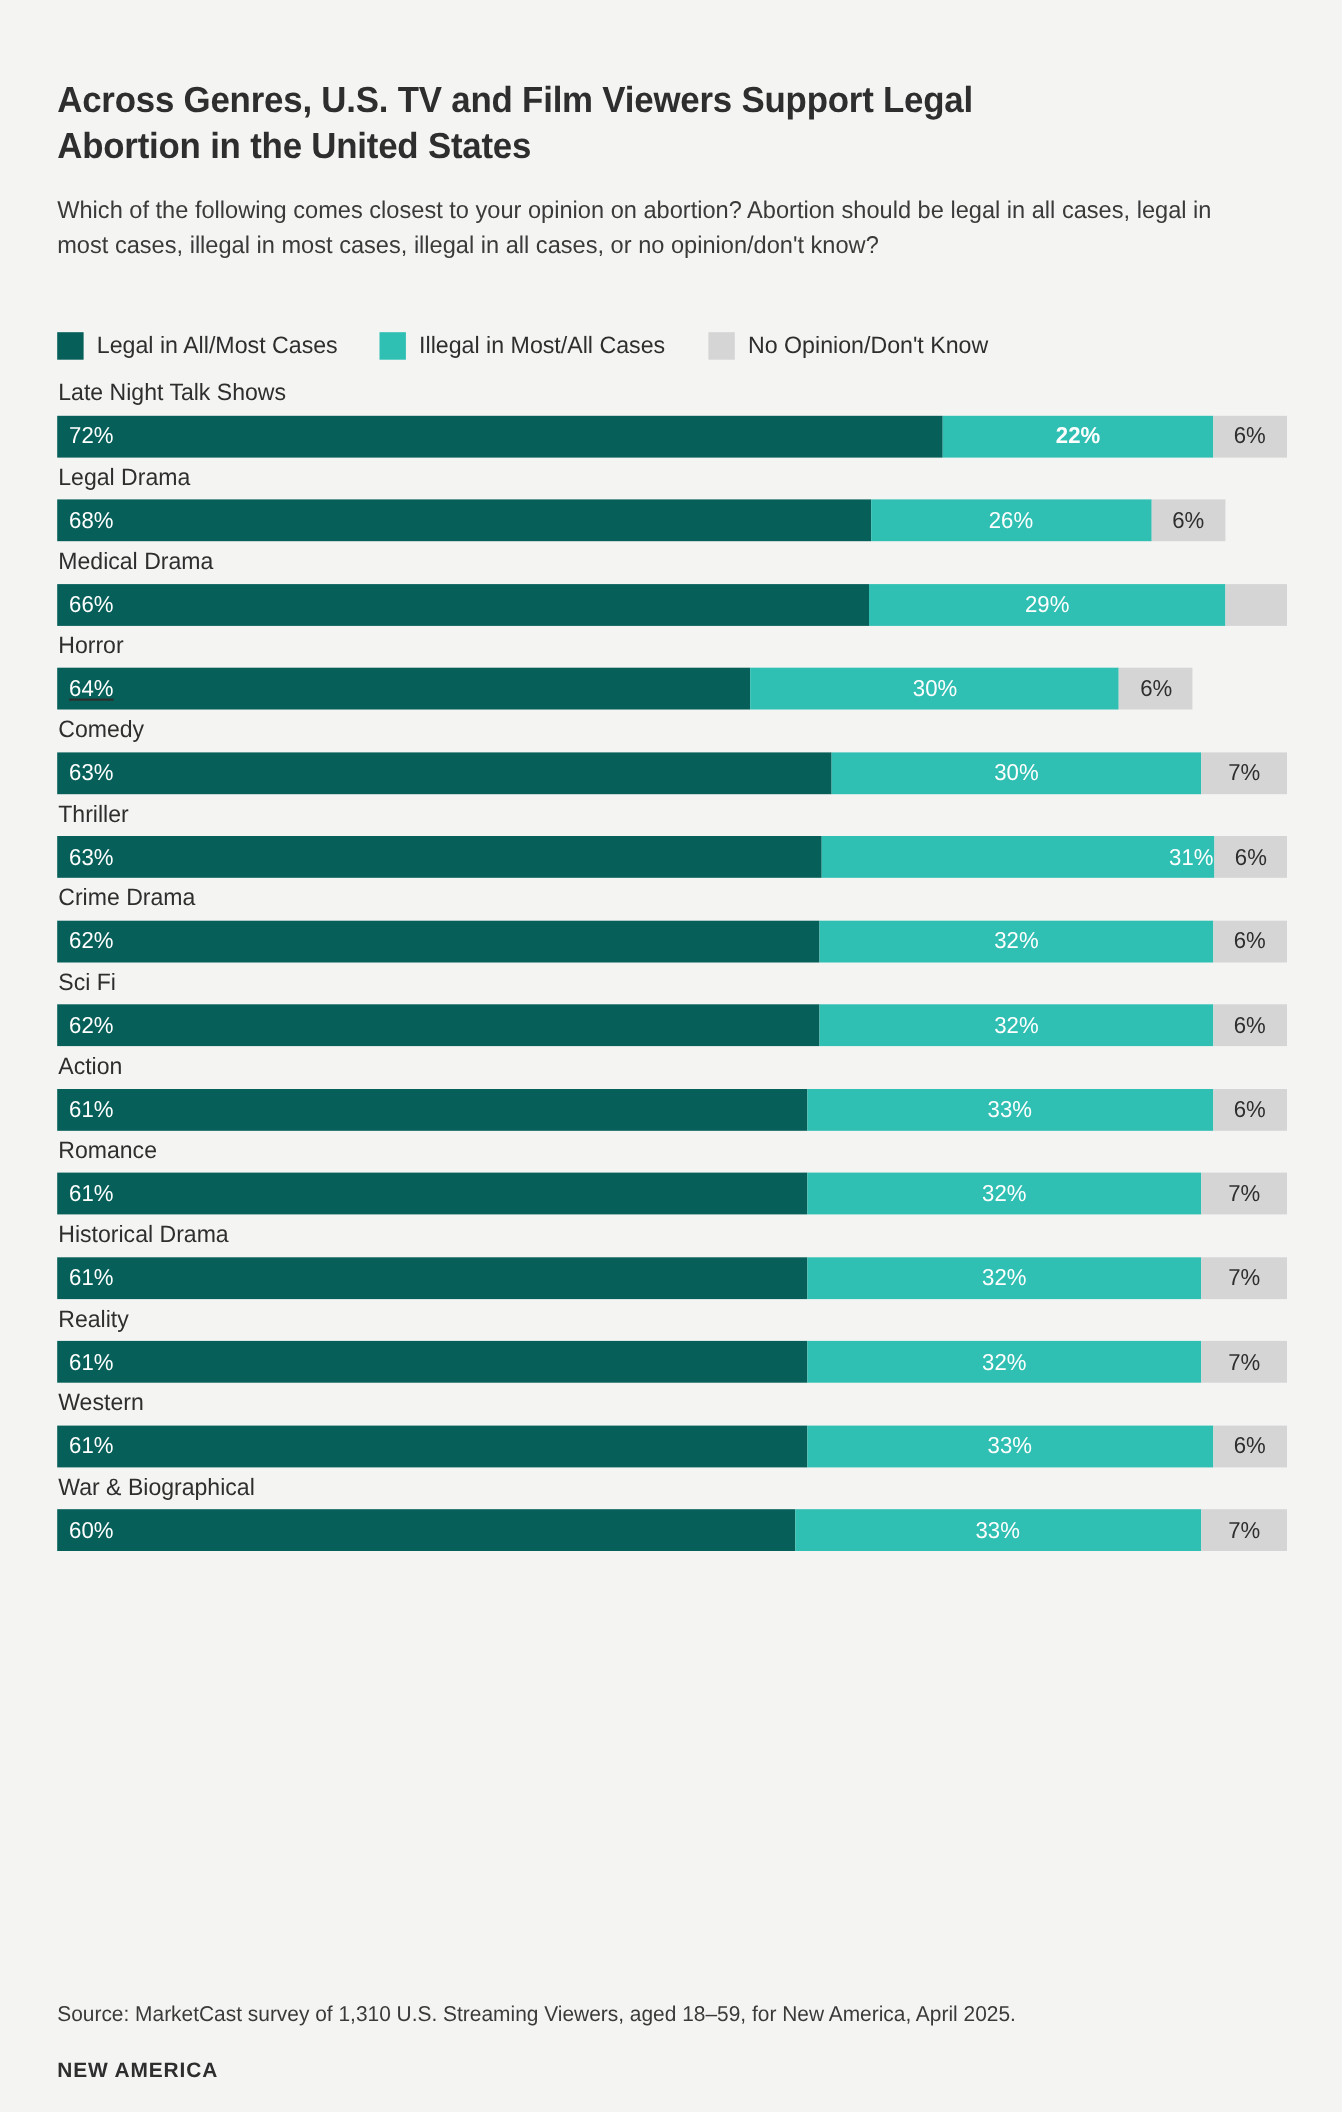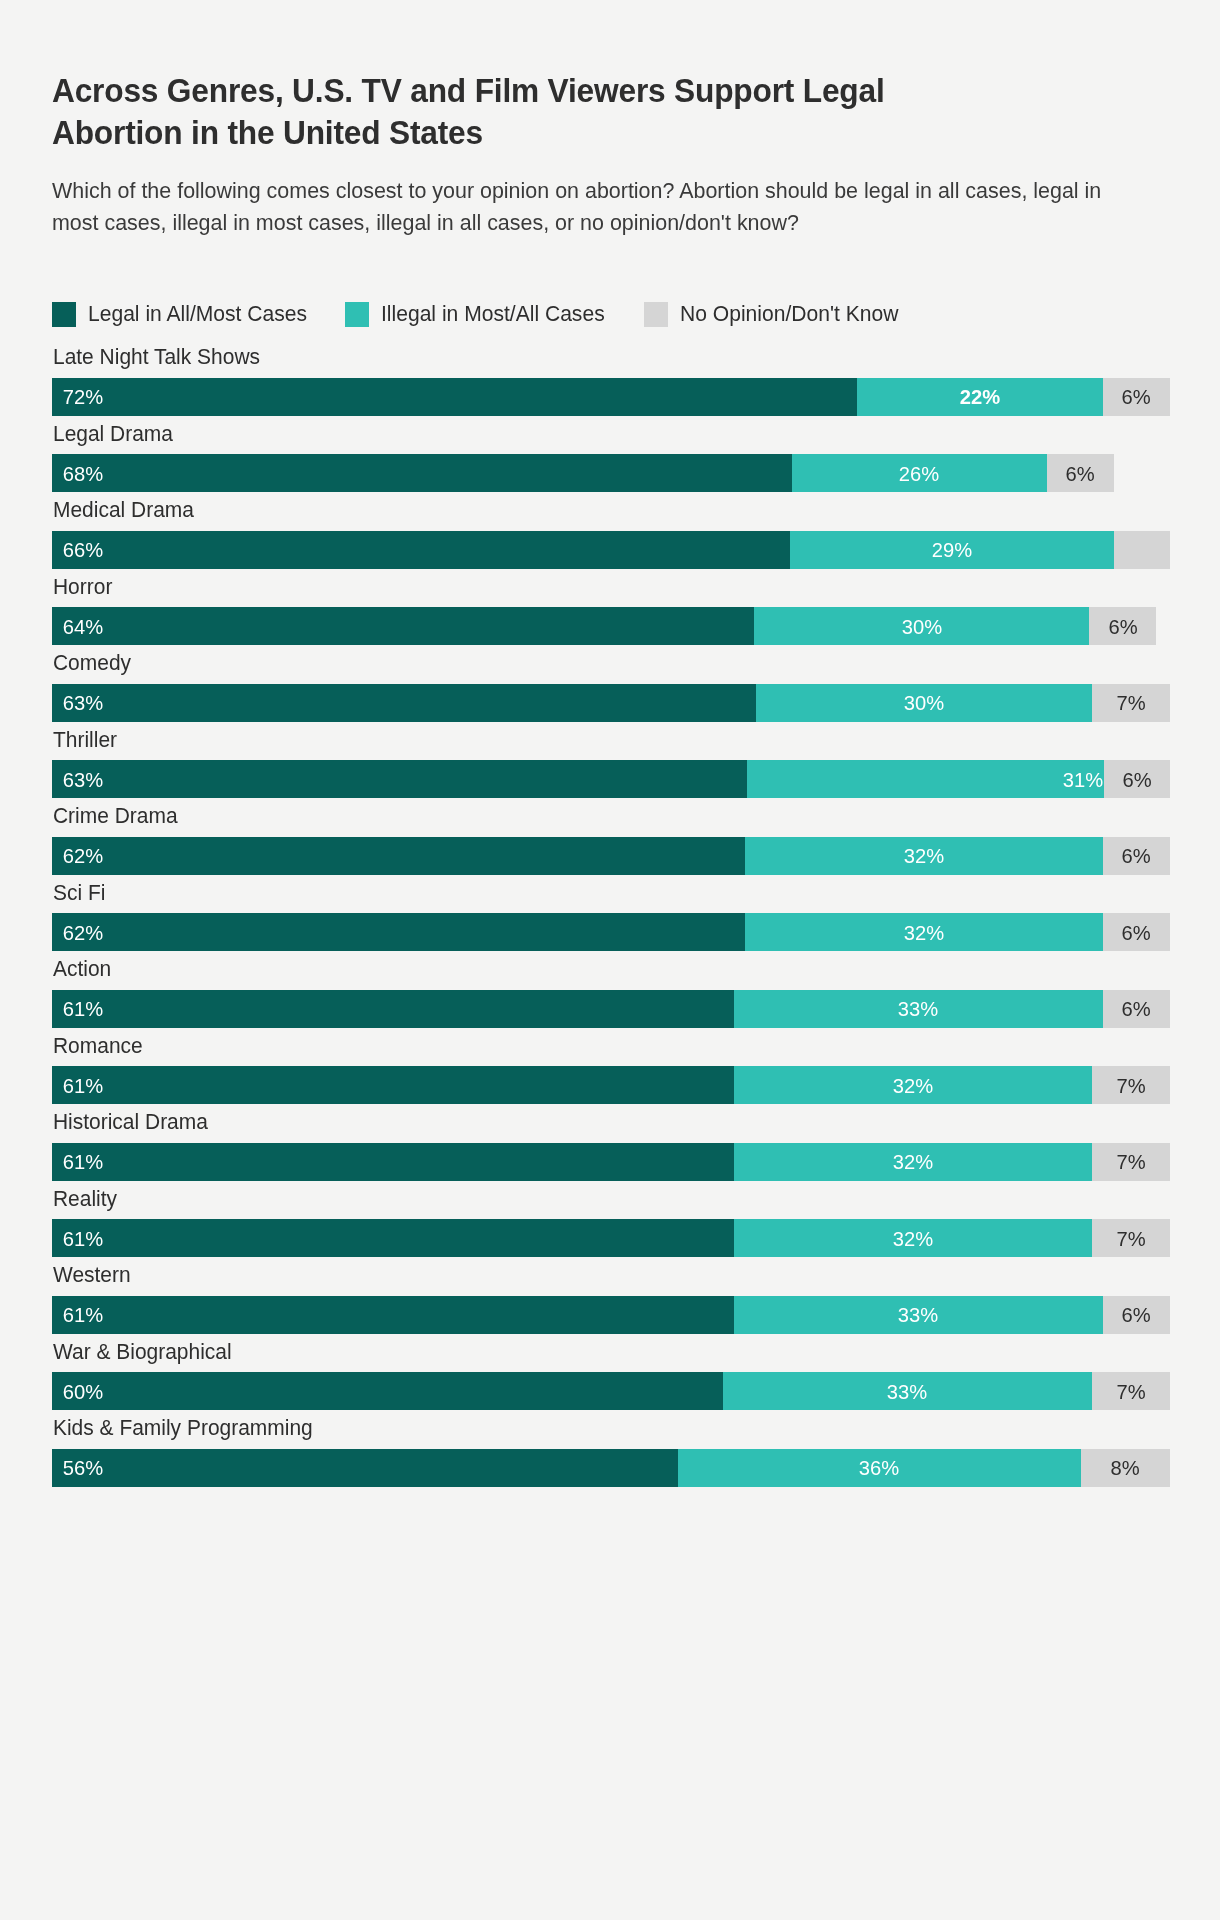--- a/index.html
+++ b/index.html
@@ -197,21 +197,21 @@
           </div>
           <div class="seg seg-illegal" style="width: 324.22px; text-align: center;">
             <span class="seg-val">29%</span>
           </div>
           <div class="seg seg-noop" style="width: 55.9px;"></div>
         </div>
       </div>
       <div class="row">
         <div class="row-label">Horror</div>
         <div class="bar">
-          <div class="seg seg-legal" style="width: 702px;">
+          <div class="seg seg-legal" style="width: 630px; text-decoration: underline;">
             <span class="seg-val">64%</span>
           </div>
           <div class="seg seg-illegal" style="width: 335.4px;">
             <span class="seg-val">30%</span>
           </div>
           <div class="seg seg-noop" style="width: 67.08px;">
             <span class="seg-val">6%</span>
           </div>
         </div>
       </div>
@@ -348,30 +348,20 @@
             <span class="seg-val">60%</span>
           </div>
           <div class="seg seg-illegal" style="width: 368.94px;">
             <span class="seg-val">33%</span>
           </div>
           <div class="seg seg-noop" style="width: 78.26px;">
             <span class="seg-val">7%</span>
           </div>
         </div>
       </div>
-      <div class="row">
-        <div class="row-label">Kids &amp; Family Programming</div>
-        <div class="bar">
-          <div class="seg seg-legal" style="width: 626.08px;">
-            <span class="seg-val">56%</span>
-          </div>
-          <div class="seg seg-illegal" style="width: 402.48px;">
-            <span class="seg-val">36%</span>
-          </div>
-          <div class="seg seg-noop" style="width: 89.44px;">
-            <span class="seg-val">8%</span>
-          </div>
-        </div>
-      </div>
     </div>
 
+  <div class="footer">
+    <div class="source">Source: MarketCast survey of 1,310 U.S. Streaming Viewers, aged 18–59, for New America, April 2025.</div>
+    <div class="brand">NEW AMERICA</div>
+  </div>
 
 </div>
 
 </body></html>

